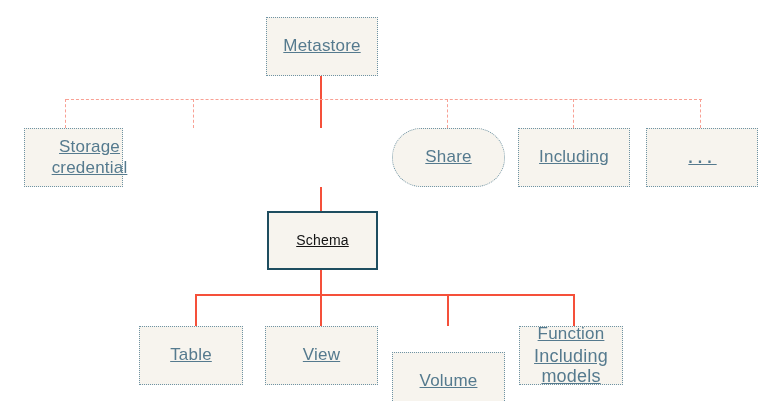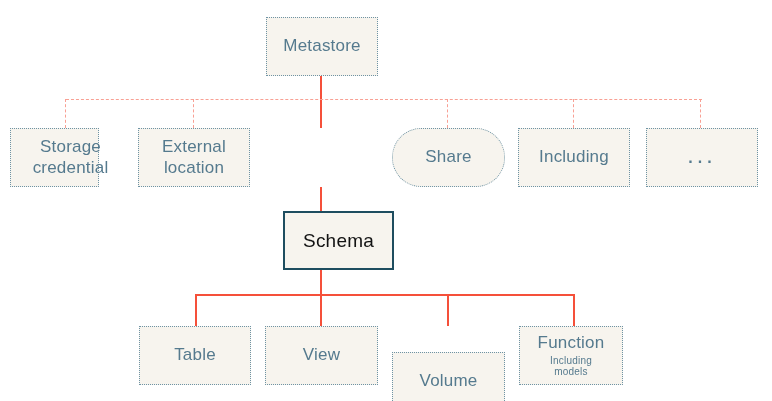--- a/index.html
+++ b/index.html
@@ -35,51 +35,51 @@
     color: var(--box-text);
     display: flex;
     flex-direction: column;
     align-items: center;
     justify-content: center;
     text-align: center;
     font-size: 17px;
     line-height: 1.22;
     letter-spacing: 0.2px;
     z-index: 2;
+    text-decoration: underline;
   }
   .node .label { display: block; padding: 0 4px; }
   .node.solid {
     border: 2px solid var(--schema-border);
     color: var(--schema-text);
-    font-size: 19px;
-    margin-left: 16px;
+    font-size: 14px;
   }
   .node.dots .label {
     letter-spacing: 5px;
     font-weight: bold;
     font-size: 16px;
     padding-left: 5px; 
   }
   .node .sublabel {
     display: block;
-    font-size: 10px;
+    font-size: 18px;
     line-height: 1.15;
     max-width: 78px;
     margin-top: 1px;
   }
   
   .n-metastore { left: 266px; top: 17px;  width: 112px; }
-  .n-storage   { left: 10px;  top: 128px; width: 89px; padding-left: 32px; }
+  .n-storage   { left: 24px;  top: 128px; width: 99px; padding-left: 32px; }
   .n-external  { left: 138px; top: 128px; width: 112px; }
   .n-catalog   { left: 265px; top: 128px; width: 113px; }
   .n-share     { left: 392px; top: 128px; width: 113px; border-radius: 29px; }
   .n-recipient { left: 518px; top: 128px; width: 112px; }
   .n-ellipsis  { left: 646px; top: 128px; width: 112px; }
   .n-schema    { left: 267px; top: 211px; width: 111px; }
-  .n-table     { left: 139px; top: 326px; width: 112px; }
+  .n-table     { left: 139px; top: 326px; width: 104px; }
   .n-view      { left: 265px; top: 326px; width: 113px; align-items: center; }
   .n-volume    { left: 392px; top: 326px; width: 113px; margin-top: 26px; }
   .n-function  { left: 519px; top: 326px; width: 104px; }
   
   .vline {
     position: absolute;
     width: 2px;
     background: var(--solid-line);
     z-index: 1;
   }
@@ -140,23 +140,20 @@
   <div class="vline c-drop-volume"></div>
   <div class="vline c-drop-function"></div>
 
   <div class="node n-metastore">
     <span class="label">Metastore</span>
   </div>
 
   <div class="node n-storage">
     <span class="label">Storage credential</span>
   </div>
-  <div class="node n-external">
-    <span class="label">External location</span>
-  </div>
   <div class="node n-share">
     <span class="label">Share</span>
   </div>
   <div class="node n-recipient">
     <span class="label">Including</span>
   </div>
   <div class="node dots n-ellipsis">
     <span class="label">...</span>
   </div>
 

